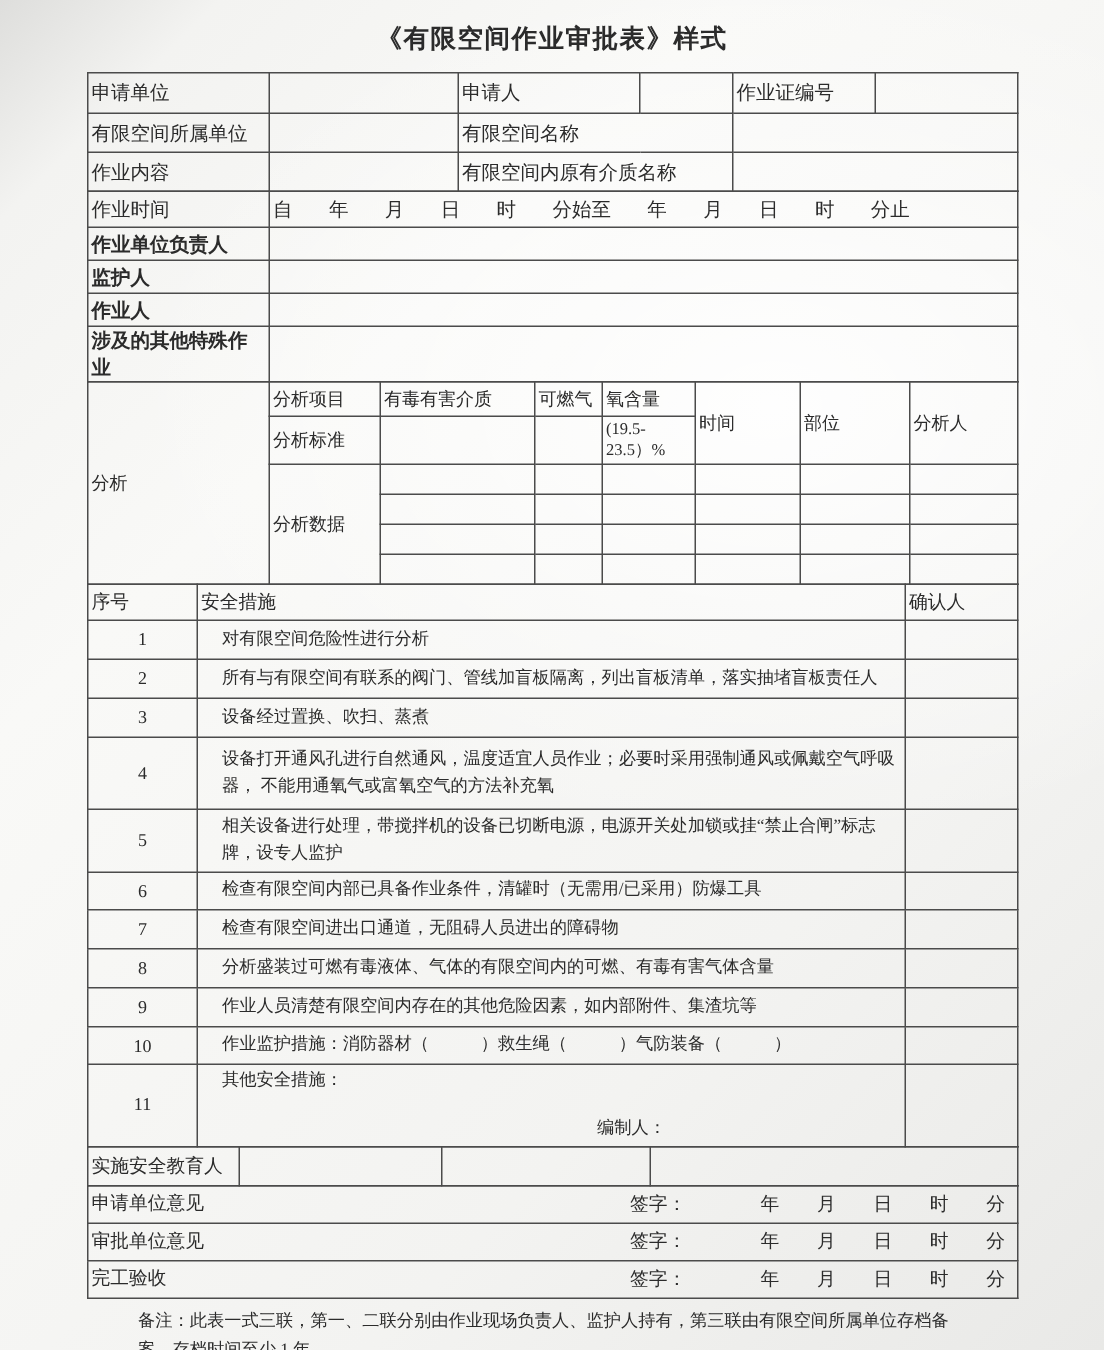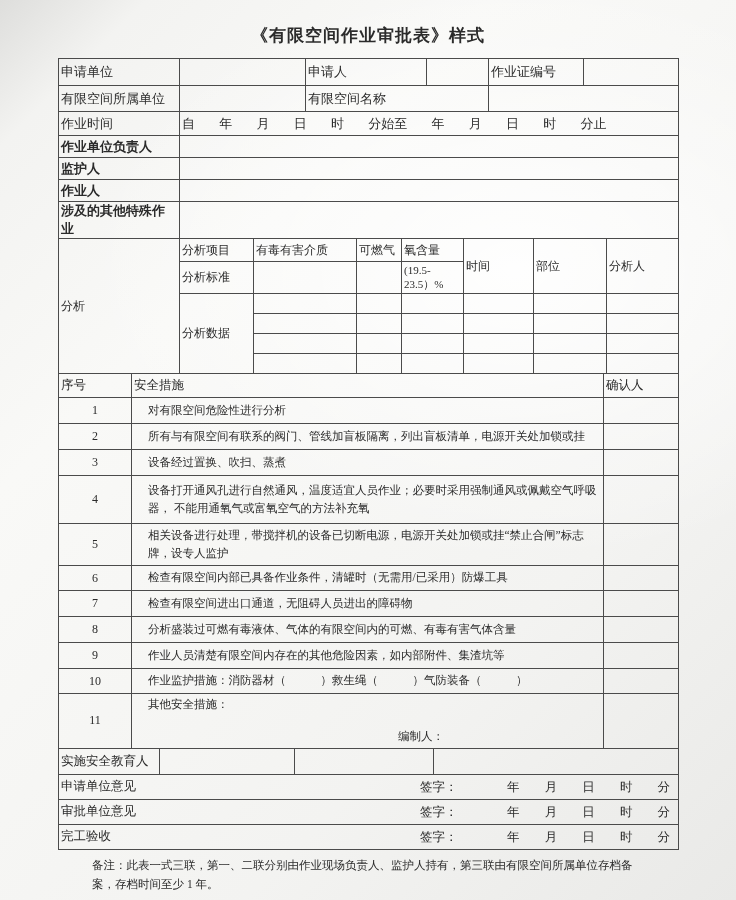--- a/index.html
+++ b/index.html
@@ -12,21 +12,21 @@
   body{
     width:736px;height:900px;overflow:hidden;
     font-family:"Liberation Serif","DejaVu Serif",serif;
     color:var(--text);
     background:
       radial-gradient(620px 420px at 70% 30%, rgba(255,255,255,.9) 0%, rgba(255,255,255,0) 70%),
       linear-gradient(135deg,#dededc 0%, #f3f3f1 9%, #f9f9f7 30%, #f3f3f1 70%, #e9e9e7 100%);
   }
   .page{width:736px;height:900px;}
   h1.title{
-    margin:24px 0 11px;
+    margin:14px 0 11px;
     font-size:17px;
     letter-spacing:1px;
     text-align:center;
     font-weight:bold;
   }
   .form{width:620px;margin:0 auto;}
   table.t{
     width:620px;
     table-layout:fixed;
     border-collapse:collapse;
@@ -92,20 +92,26 @@
         <td></td>
         <td class="lab">申请人</td>
         <td></td>
         <td class="lab">作业证编号</td>
         <td></td>
       </tr>
       <tr class="h26">
         <td class="lab">有限空间所属单位</td>
         <td></td>
         <td class="lab" colspan="2">有限空间名称</td>
+        <td colspan="2"></td>
+      </tr>
+      <tr class="h26">
+        <td class="lab">作业内容</td>
+        <td></td>
+        <td class="lab" colspan="2">有限空间内原有介质名称</td>
         <td colspan="2"></td>
       </tr>
     </tbody>
       </table>
 
     <table class="t">
       <colgroup>
           <col style="width:121px">
           <col style="width:499px">
         </colgroup>
@@ -209,21 +215,21 @@
         <td class="lab">安全措施</td>
         <td class="lab">确认人</td>
       </tr>
       <tr class="h26">
         <td class="no">1</td>
         <td class="txt">对有限空间危险性进行分析</td>
         <td></td>
       </tr>
       <tr class="h26">
         <td class="no">2</td>
-        <td class="txt">所有与有限空间有联系的阀门、管线加盲板隔离，列出盲板清单，电源开关处加锁或挂</td>
+        <td class="txt">所有与有限空间有联系的阀门、管线加盲板隔离，列出盲板清单，落实抽堵盲板责任人</td>
         <td></td>
       </tr>
       <tr class="h26">
         <td class="no">3</td>
         <td class="txt">设备经过置换、吹扫、蒸煮</td>
         <td></td>
       </tr>
       <tr class="h48">
         <td class="no">4</td>
         <td class="txt vtop">设备打开通风孔进行自然通风，温度适宜人员作业；必要时采用强制通风或佩戴空气呼吸器， 不能用通氧气或富氧空气的方法补充氧</td>

